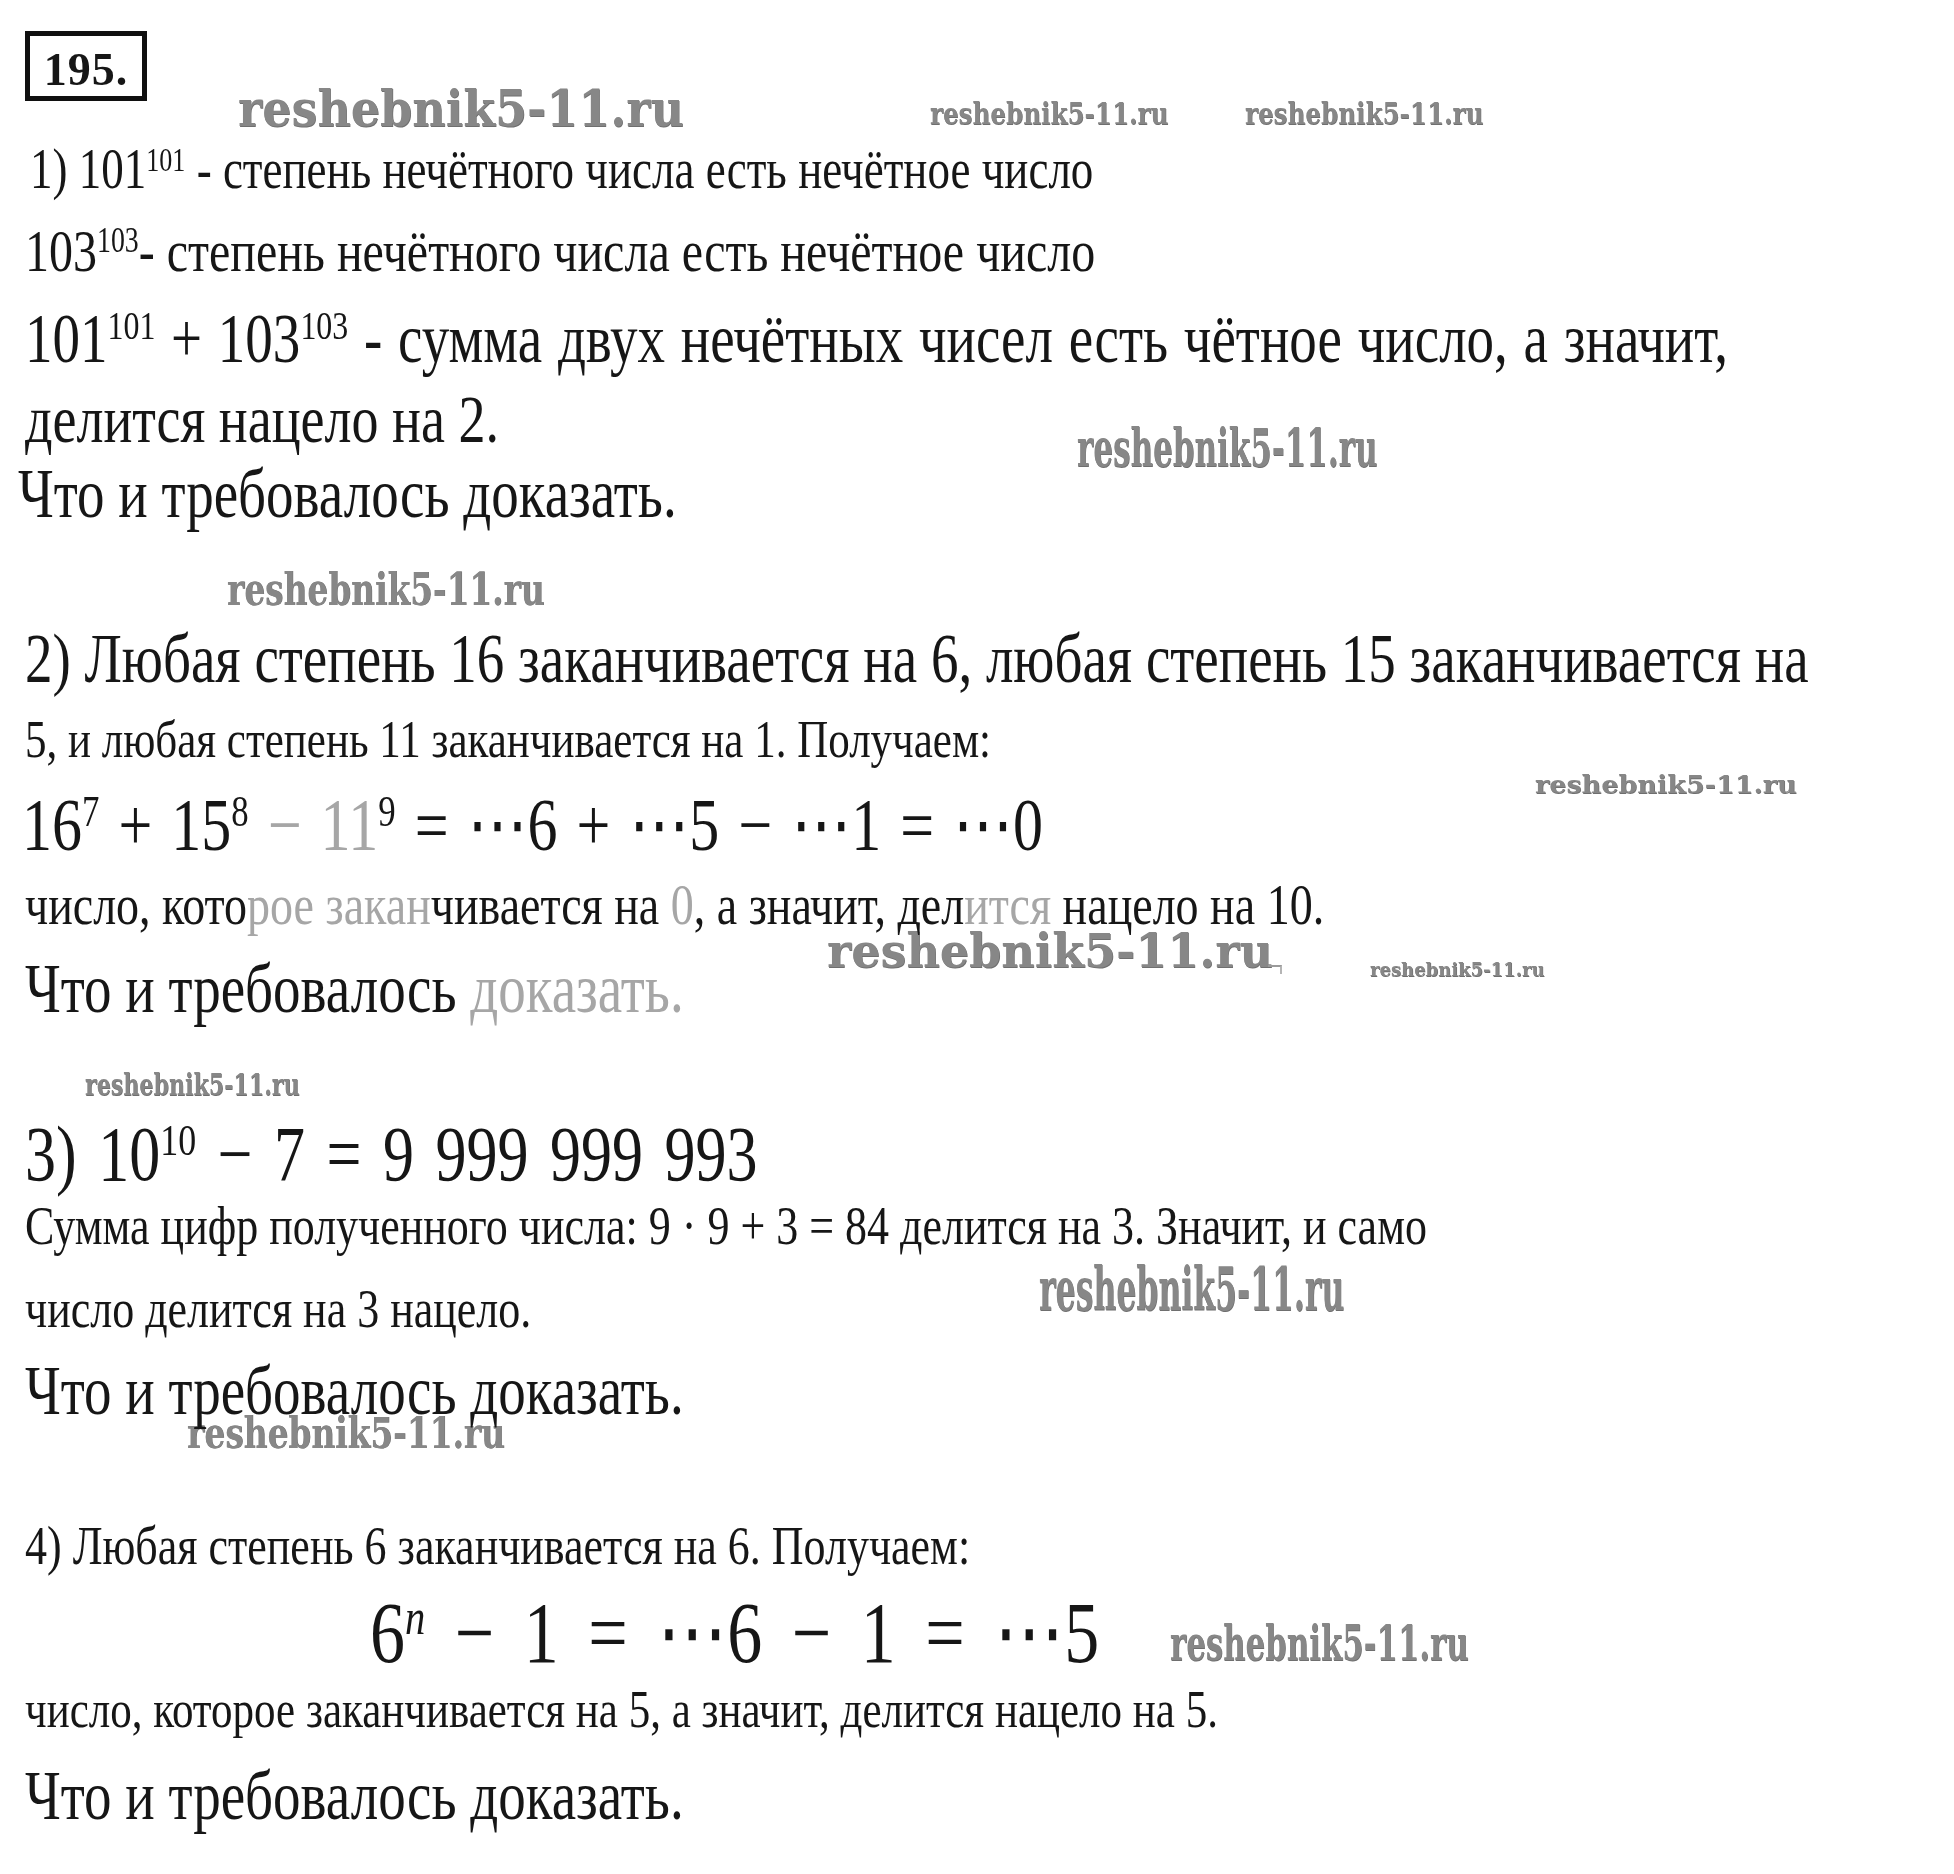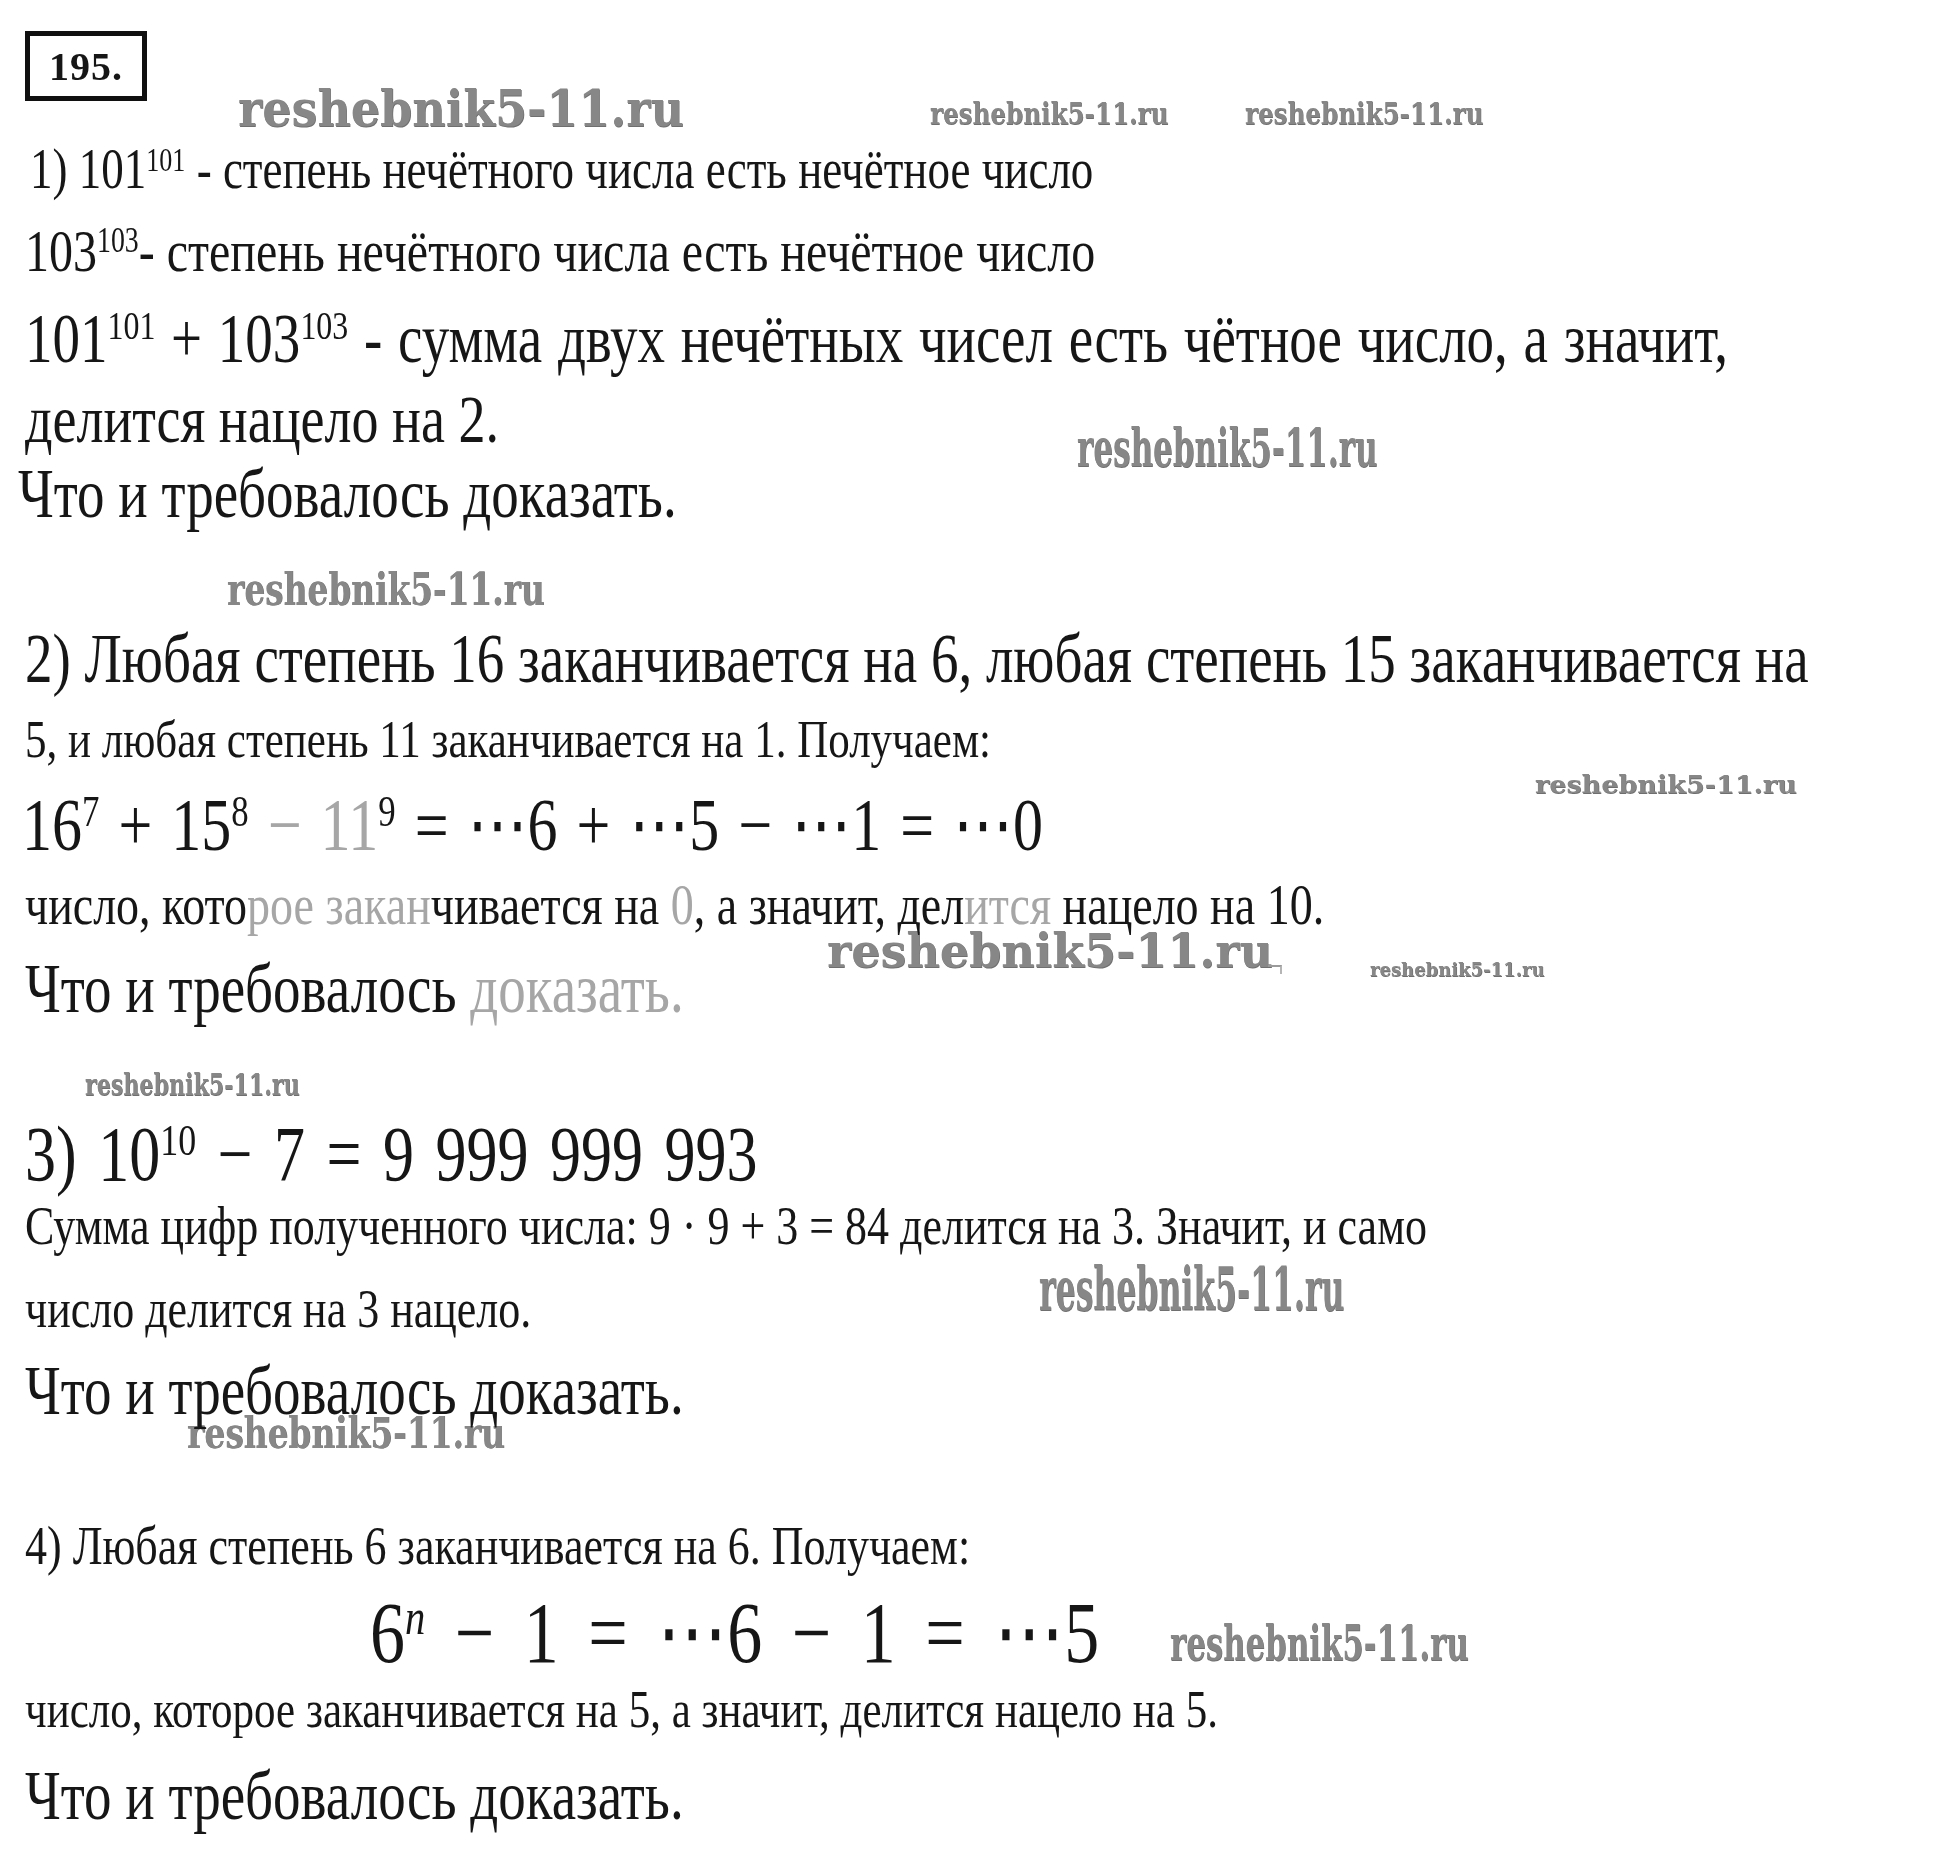--- a/index.html
+++ b/index.html
@@ -7,22 +7,22 @@
     position:relative;
     width:1954px;height:1874px;
     background:#ffffff;
     font-family:"Liberation Serif","DejaVu Serif",serif;
     color:#161616;
     overflow:hidden;
   }
   .numbox{
     position:absolute;left:25px;top:31px;width:112px;height:60px;
     border:5px solid #101010;
-    display:flex;align-items:center;justify-content:center;
-    font-weight:700;font-size:40px;letter-spacing:1px;
+    display:flex;align-items:flex-end;justify-content:center;
+    font-weight:700;font-size:46px;letter-spacing:1px;
   }
   .line{
     position:absolute;white-space:nowrap;line-height:1;
     transform:scaleY(1.25);transform-origin:left top;
   }
   .line .sup{font-size:0.58em;position:relative;top:-0.55em;}
   .line .gray{color:#a6a6a6;}
   .line .it{font-style:italic;}
   .wm{
     position:absolute;white-space:nowrap;line-height:1;

